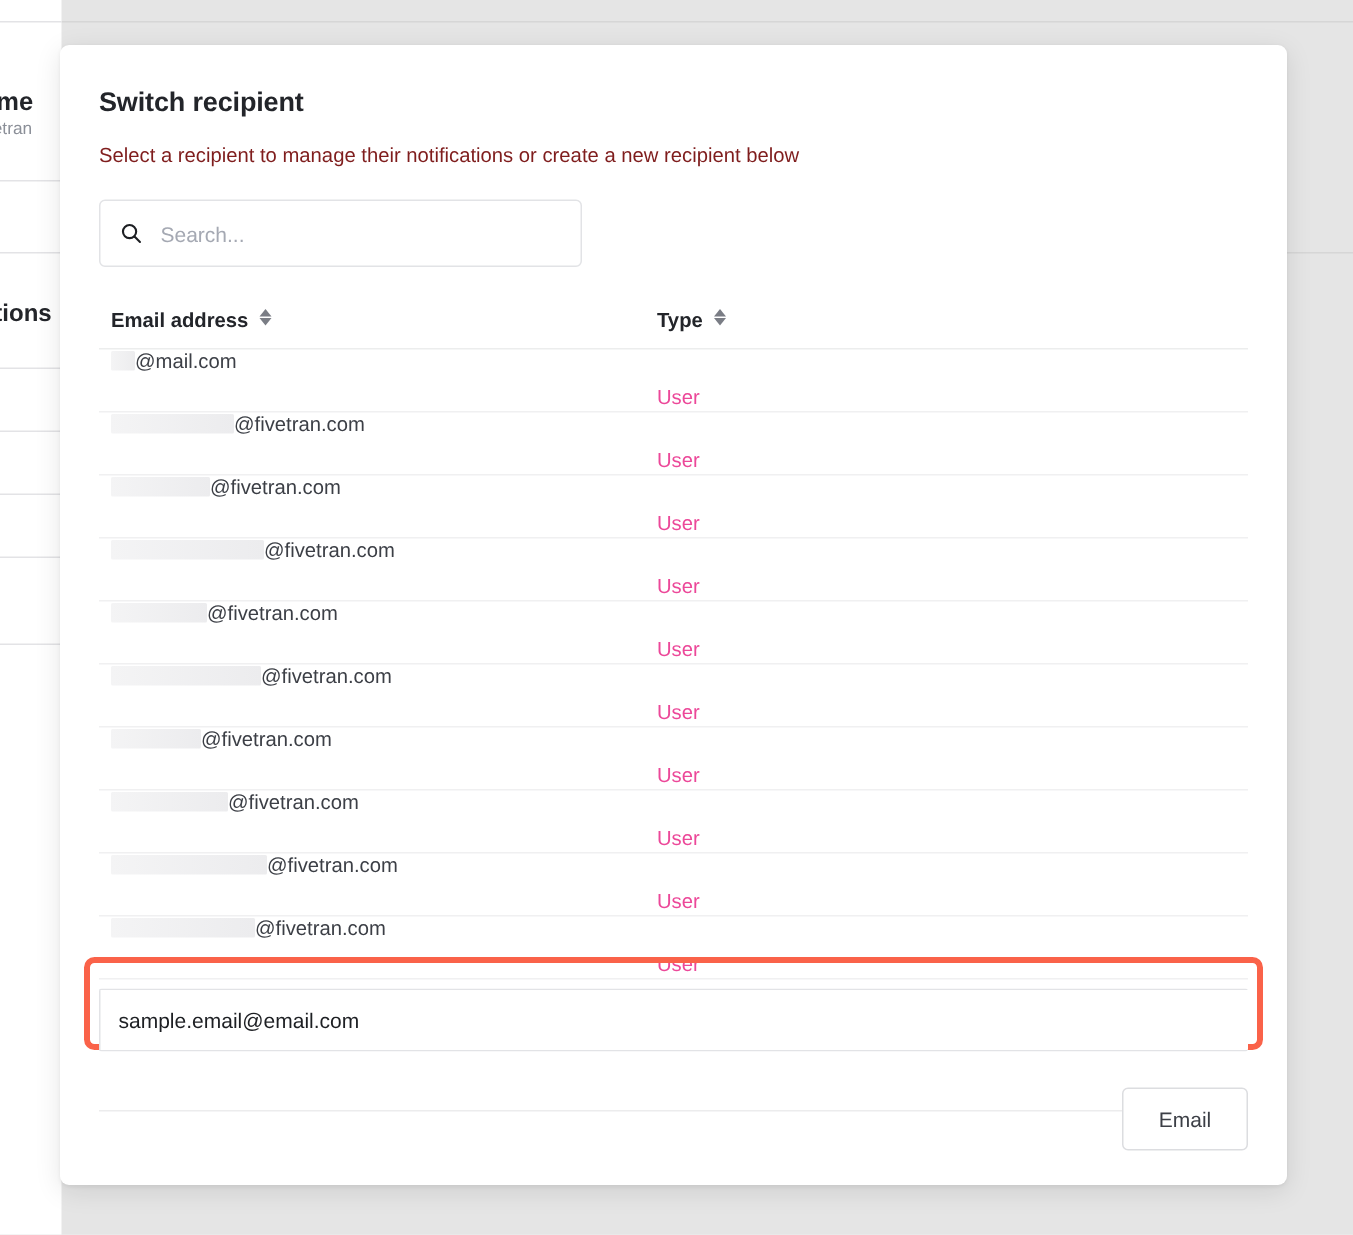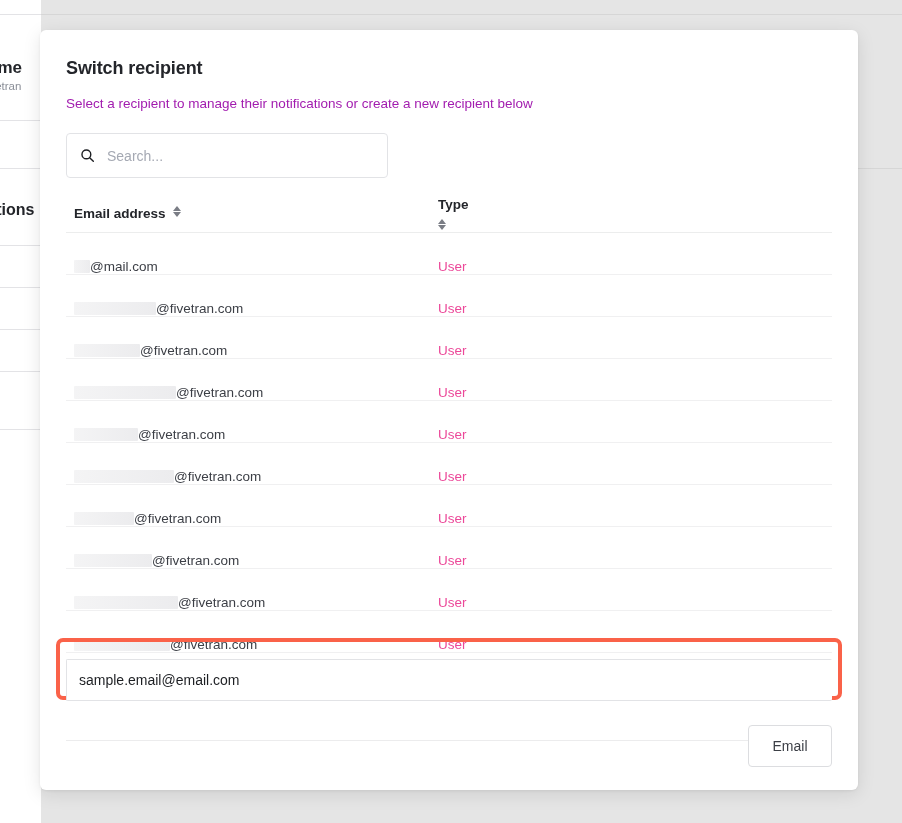--- a/index.html
+++ b/index.html
@@ -63,21 +63,21 @@
     position: absolute;
     left: 26px; top: 28px;
     font-size: 18px; font-weight: 700;
     color: #23252a;
     letter-spacing: -0.1px;
   }
   #modal-subtitle {
     position: absolute;
     left: 26px; top: 66px;
     font-size: 13.5px;
-    color: #a21caf;
+    color: #7f1d1d;
   }
 
   
   #search-box {
     position: absolute;
     left: 26px; top: 103px;
     width: 322px; height: 45px;
     border: 1px solid #e2e3e6;
     border-radius: 4px;
     background: #fff;
@@ -110,33 +110,33 @@
     display: flex;
     align-items: center;
     height: 38px;
     border-bottom: 1px solid #eceded;
   }
   .t-head .th {
     display: flex; align-items: flex-start; gap: 7px;
     font-size: 13.5px; font-weight: 700; color: #23252a;
   }
   .col-email { width: 372px; padding-left: 8px; }
-  .col-type  { width: 200px; flex-direction: column; }
+  .col-type  { width: 200px; }
 
   .sort-ic { display: inline-flex; flex-direction: column; gap: 1px; }
   .sort-ic i {
     display:block; width:0; height:0;
     border-left: 4px solid transparent;
     border-right: 4px solid transparent;
   }
   .sort-ic i.up   { border-bottom: 5px solid #7a7d85; }
   .sort-ic i.down { border-top: 5px solid #7a7d85; }
 
   .t-row {
-    display: flex; align-items: flex-end;
+    display: flex; align-items: flex-start;
     height: 42px;
     border-bottom: 1px solid #f0f0f1;
   }
   .cell-email {
     width: 372px; padding-left: 8px;
     display: flex; align-items: center;
     font-size: 13.5px; color: #3c3f46;
     white-space: nowrap;
   }
   .cell-type {

